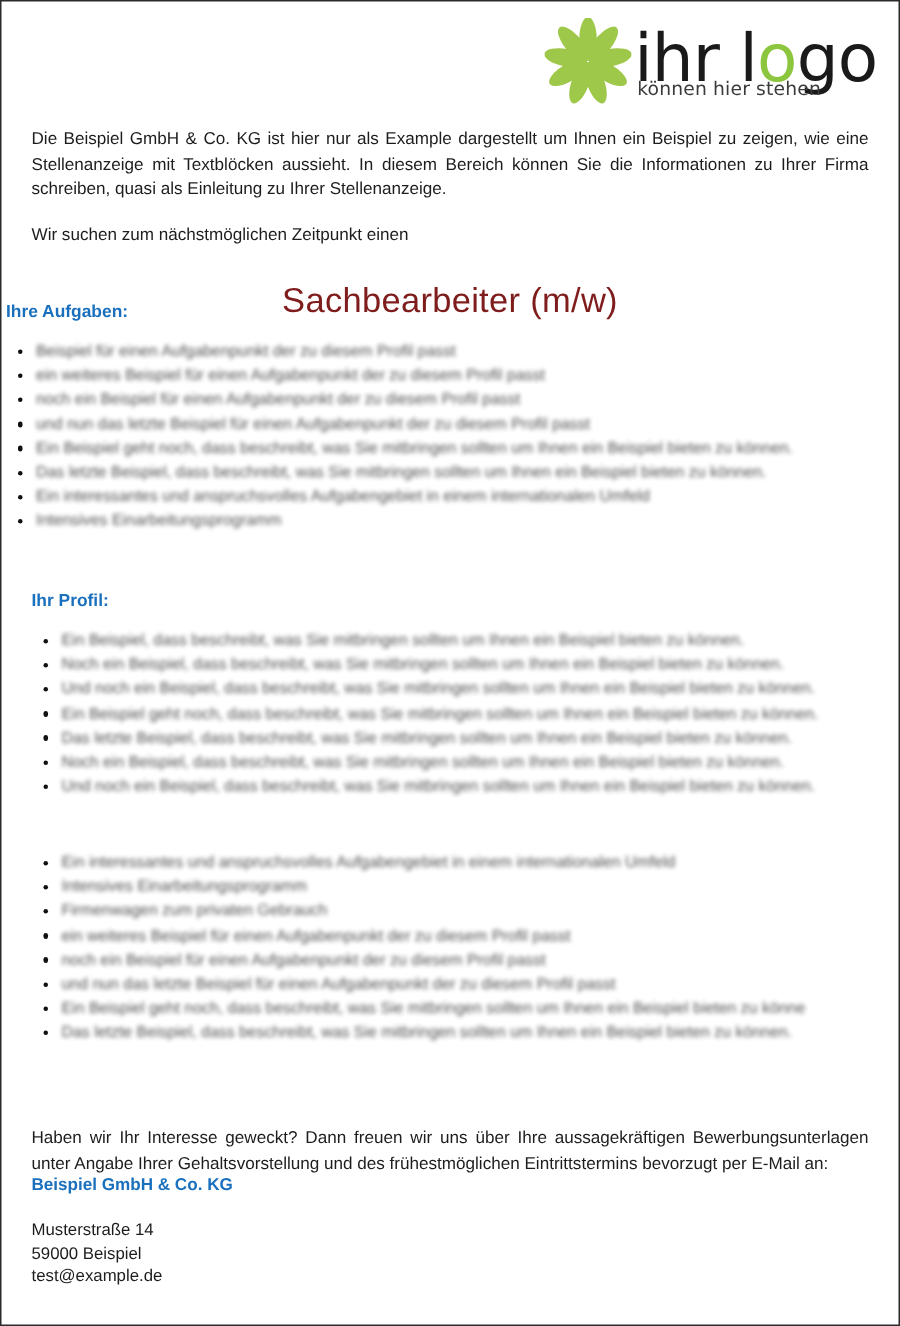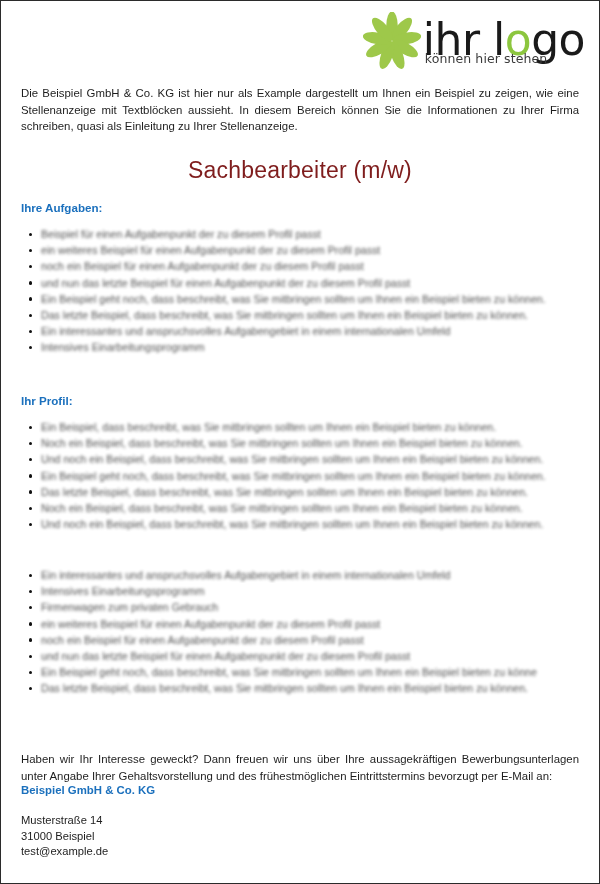--- a/index.html
+++ b/index.html
@@ -124,21 +124,21 @@
     content: "";
     position: absolute;
     left: 8px;
     top: 6.5px;
     width: 3.4px;
     height: 3.4px;
     border-radius: 50%;
     background: #111111;
   }
 
-  .sec-aufgaben { position: absolute; left: 20px; top: 200px; right: 20px; }
+  .sec-aufgaben { position: absolute; left: 3px; top: 200px; right: 20px; }
   .sec-aufgaben ul { margin-top: 12px; }
 
   .sec-profil { position: absolute; left: 20px; top: 393px; right: 8px; }
   .sec-profil ul { margin-top: 12px; }
 
   .sec-bieten { position: absolute; left: 20px; top: 554px; right: 20px; }
   .sec-bieten ul { margin-top: 12px; }
 
   
   .footer {
@@ -189,20 +189,21 @@
       </g>
     </svg>
     <div class="logo-text">
       <div class="logo-word"><span>ihr l</span><span class="gl">o</span><span>go</span></div>
       <div class="logo-tagline">können hier stehen</div>
     </div>
   </div>
 
   <div class="content">
     <p class="intro">Die Beispiel GmbH &amp; Co. KG ist hier nur als Example dargestellt um Ihnen ein Beispiel zu zeigen, wie eine Stellenanzeige mit Textblöcken aussieht. In diesem Bereich können Sie die Informationen zu Ihrer Firma schreiben, quasi als Einleitung zu Ihrer Stellenanzeige.</p>
+    <p class="lead">Wir suchen zum nächstmöglichen Zeitpunkt einen</p>
     <h1 class="job-title">Sachbearbeiter (m/w)</h1>
   </div>
 
   <div class="sec-aufgaben">
     <h2 class="section-title">Ihre Aufgaben:</h2>
     <ul class="bullets">
       <li><span class="btxt">Beispiel für einen Aufgabenpunkt der zu diesem Profil passt</span></li>
       <li><span class="btxt">ein weiteres Beispiel für einen Aufgabenpunkt der zu diesem Profil passt</span></li>
       <li><span class="btxt">noch ein Beispiel für einen Aufgabenpunkt der zu diesem Profil passt</span></li>
       <li><span class="btxt">und nun das letzte Beispiel für einen Aufgabenpunkt der zu diesem Profil passt</span></li>
@@ -237,18 +238,18 @@
       <li><span class="btxt">Ein Beispiel geht noch, dass beschreibt, was Sie mitbringen sollten um Ihnen ein Beispiel bieten zu könne</span></li>
       <li><span class="btxt">Das letzte Beispiel, dass beschreibt, was Sie mitbringen sollten um Ihnen ein Beispiel bieten zu können.</span></li>
     </ul>
   </div>
 
   <div class="footer">
     <p class="closing">Haben wir Ihr Interesse geweckt? Dann freuen wir uns über Ihre aussagekräftigen Bewerbungsunterlagen unter Angabe Ihrer Gehaltsvorstellung und des frühestmöglichen Eintrittstermins bevorzugt per E-Mail an:</p>
     <div class="company">Beispiel GmbH &amp; Co. KG</div>
     <div class="address">
       <div>Musterstraße 14</div>
-      <div>31000 Beispiel</div>
+      <div>59000 Beispiel</div>
       <div>test@example.de</div>
     </div>
   </div>
 
 </div>
 
 </body></html>

